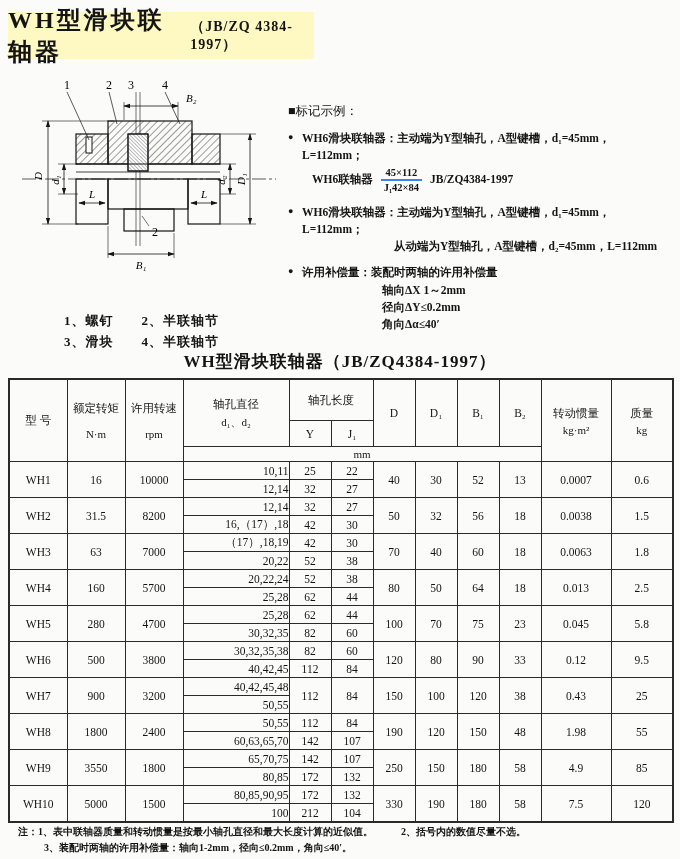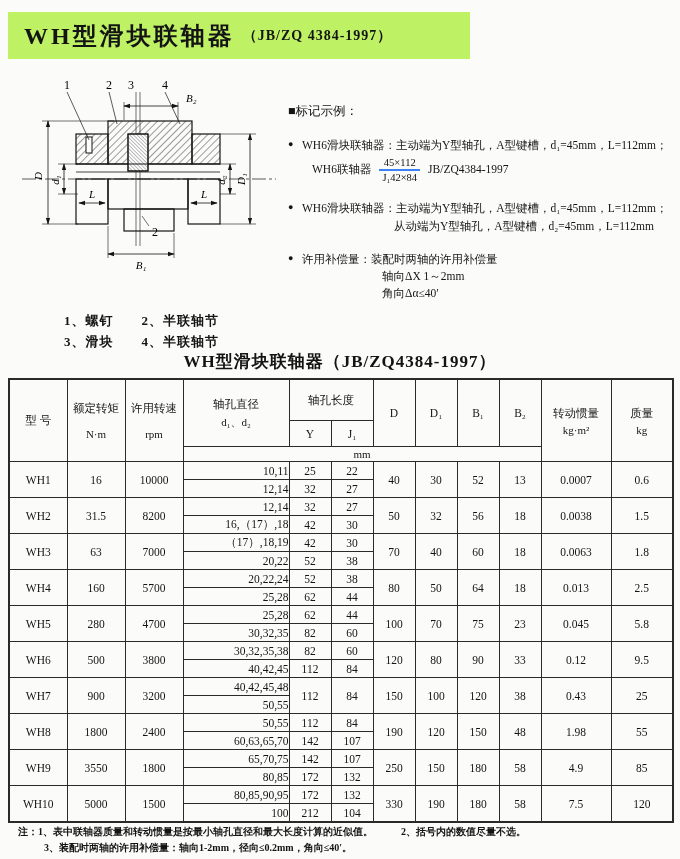--- a/index.html
+++ b/index.html
@@ -1,35 +1,35 @@
 <!DOCTYPE html>
 <html><head>
 <meta charset="utf-8">
 <style>
   html,body{margin:0;padding:0;}
   .page{position:relative;width:680px;height:859px;background:#fbfbfa;
         font-family:"Liberation Serif","DejaVu Serif",serif;color:#141414;overflow:hidden;}
 
   
-  .header-box{position:absolute;left:8px;top:12px;width:462px;height:47px;background:#bef264;
-              display:flex;align-items:center;padding-left:16px;box-sizing:border-box;}
+  .header-box{position:absolute;left:8px;top:12px;width:306px;height:47px;background:#fef9c3;
+              display:flex;align-items:center;box-sizing:border-box;}
   .header-title{font-size:24px;font-weight:bold;letter-spacing:3px;}
   .header-std{font-size:14px;font-weight:bold;margin-left:8px;letter-spacing:1px;}
 
   
   .drawing-wrap{position:absolute;left:4px;top:76px;width:298px;height:280px;}
   .parts-list{margin:4px 0 0 60px;font-size:13px;font-weight:bold;line-height:1.65;letter-spacing:1px;}
   svg text{font-family:"Liberation Serif","DejaVu Serif",serif;}
   .dimtext{font-style:italic;font-size:11px;}
   .callout{font-size:12px;}
 
   
   .marking{position:absolute;left:288px;top:102px;width:380px;font-size:11.5px;line-height:1.5;}
   .m-head{font-size:12.5px;margin-bottom:2px;}
-  .m-item{position:relative;padding-left:14px;margin-top:16px;}
+  .m-item{position:relative;padding-left:14px;margin-top:9px;font-weight:bold;}
   .m-item::before{content:"●";position:absolute;left:0;top:1px;font-size:9px;}
   .m-cont{padding-left:92px;}
   .m-cont3{padding-left:80px;}
   .m-des{padding-left:10px;margin:2px 0;}
   .frac{display:inline-block;vertical-align:middle;text-align:center;font-size:10.5px;line-height:1.25;margin:0 8px;}
   .frac .fn{display:block;border-bottom:2px solid #3b82f6;padding:0 3px;}
   .frac .fd{display:block;padding:0 3px;}
 
   
   .table-title{position:absolute;left:0;top:350px;width:680px;text-align:center;
@@ -158,20 +158,21 @@
     </div>
 
     <div class="m-item">
       <span>WH6滑块联轴器：</span><span>主动端为Y型轴孔，A型键槽，d₁=45mm，L=112mm；</span>
       <div class="m-cont">从动端为Y型轴孔，A型键槽，d₂=45mm，L=112mm</div>
     </div>
 
     <div class="m-item">
       <span>许用补偿量：</span><span>装配时两轴的许用补偿量</span>
       <div class="m-cont3">轴向ΔX 1～2mm</div>
+      <div class="m-cont3">径向ΔY≤0.2mm</div>
       <div class="m-cont3">角向Δα≤40′</div>
     </div>
   </div>
 
   <div class="table-title">WH型滑块联轴器（JB/ZQ4384-1997）</div>
 
   <table class="spec-table">
     <colgroup>
       <col style="width:58px">
         <col style="width:58px">

